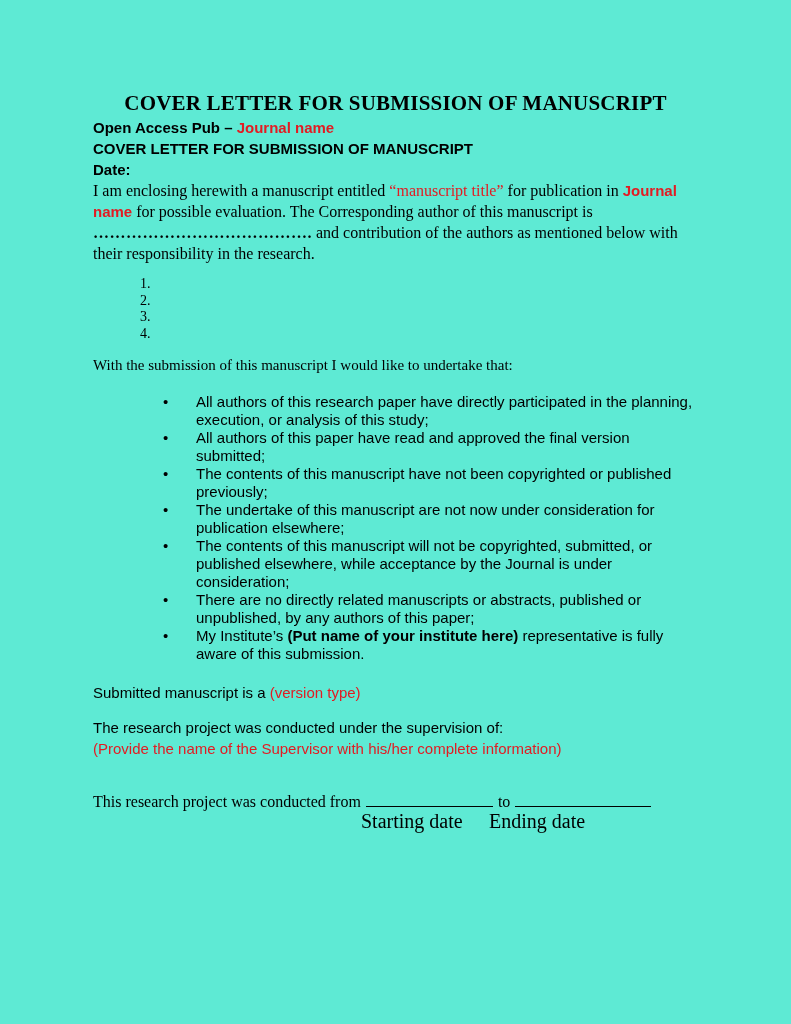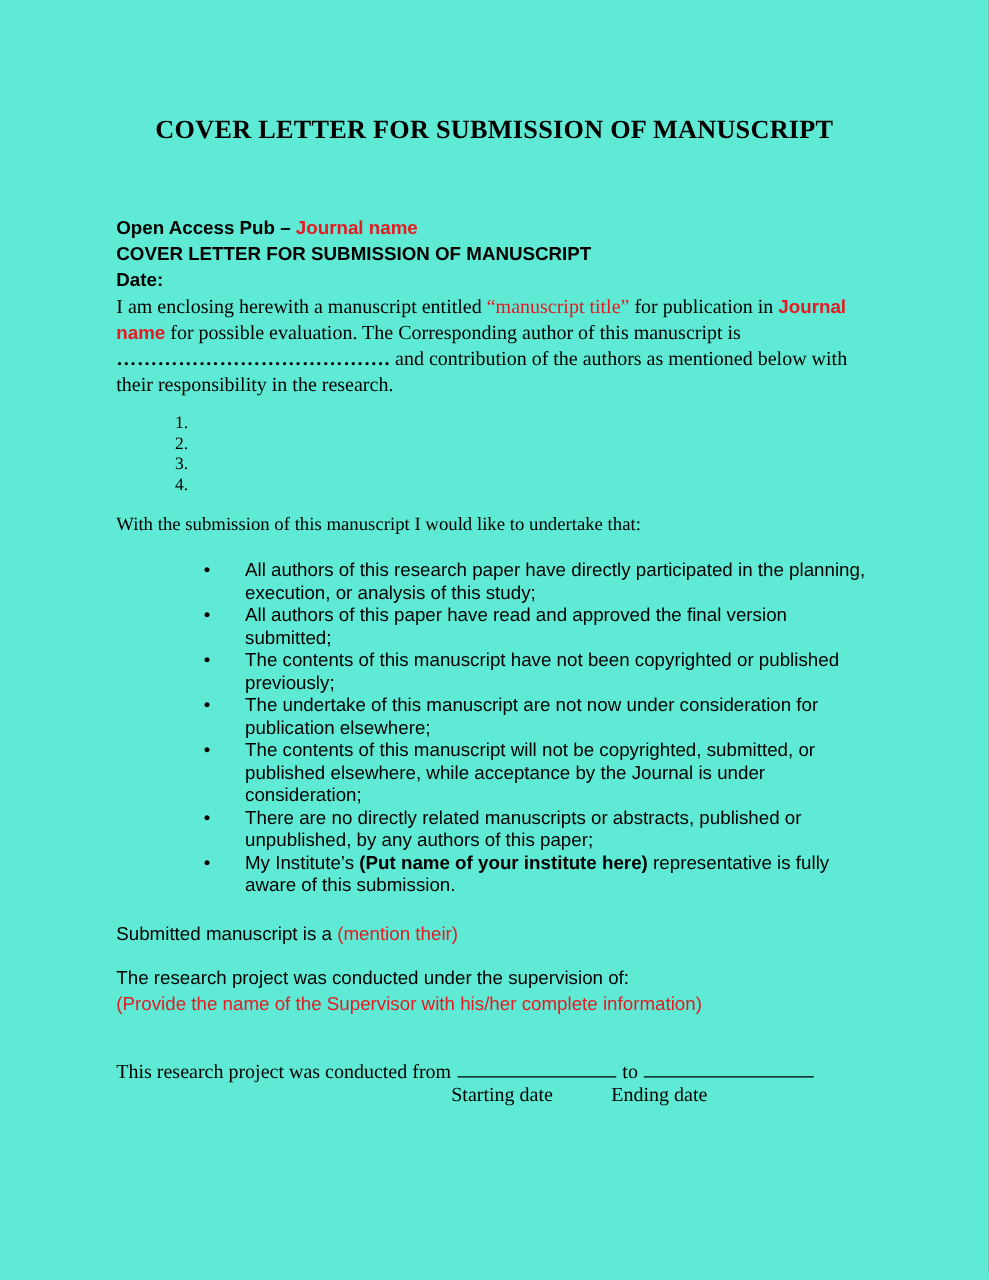--- a/index.html
+++ b/index.html
@@ -10,21 +10,21 @@
     font-family:"Liberation Serif", serif;
   }
   .content{ padding:90px 93px 0 93px; width:605px; }
 
   .doc-title{
     margin:0; text-align:center;
     font-family:"Liberation Serif", serif;
     font-weight:bold; font-size:21px; line-height:27px; letter-spacing:.2px;
   }
 
-  .hdr-block{ margin-top:55px; }
+  .hdr-block{ }
   .hdr-line{
     font-family:"Liberation Sans", sans-serif;
     font-weight:bold; font-size:15px; line-height:21px;
   }
   .red{ color:var(--accent); }
 
   .intro{ margin:0; font-size:16px; line-height:21px; }
   .sans-b{ font-family:"Liberation Sans", sans-serif; font-weight:bold; font-size:15px; }
   .dots{ font-weight:bold; letter-spacing:.5px; }
 
@@ -49,21 +49,21 @@
 
   .supervision{ margin-top:14px; font-family:"Liberation Sans", sans-serif; font-size:15px; line-height:21px; }
 
   .dates{ margin-top:32px; font-size:16px; line-height:21px; }
   .blank{
     display:inline-block; border-bottom:1px solid #000; height:15px;
     vertical-align:baseline; margin:0 5px;
   }
   .blank-start{ width:127px; }
   .blank-end{ width:136px; }
-  .date-labels{ position:relative; height:20px; font-size:16px; line-height:18px; }
+  .date-labels{ position:relative; height:20px; font-size:20px; line-height:18px; }
   .label-start{ position:absolute; left:268px; }
   .label-end{ position:absolute; left:396px; }
 </style>
 </head>
 <body>
 
 <div class="page">
   <div class="content">
 
     <h1 class="doc-title">COVER LETTER FOR SUBMISSION OF MANUSCRIPT</h1>
@@ -110,21 +110,21 @@
           <span class="dot">•</span>
           <span class="btext">There are no directly related manuscripts or abstracts, published or unpublished, by any authors of this paper;</span>
         </div>
       <div class="bullet">
           <span class="dot">•</span>
           <span class="btext"><span>My Institute’s </span><span class="bold">(Put name of your institute here)</span><span> representative is fully aware of this submission.</span></span>
         </div>
     </div>
 
     <div class="submitted">
-      <div><span>Submitted manuscript is a </span><span class="red">(mention their)</span></div>
+      <div><span>Submitted manuscript is a </span><span class="red">(version type)</span></div>
     </div>
 
     <div class="supervision">
       <div>The research project was conducted under the supervision of:</div>
       <div class="red">(Provide the name of the Supervisor with his/her complete information)</div>
     </div>
 
     <div class="dates">
       <div><span>This research project was conducted from</span><span class="blank blank-start"></span><span>to</span><span class="blank blank-end"></span></div>
       <div class="date-labels">

